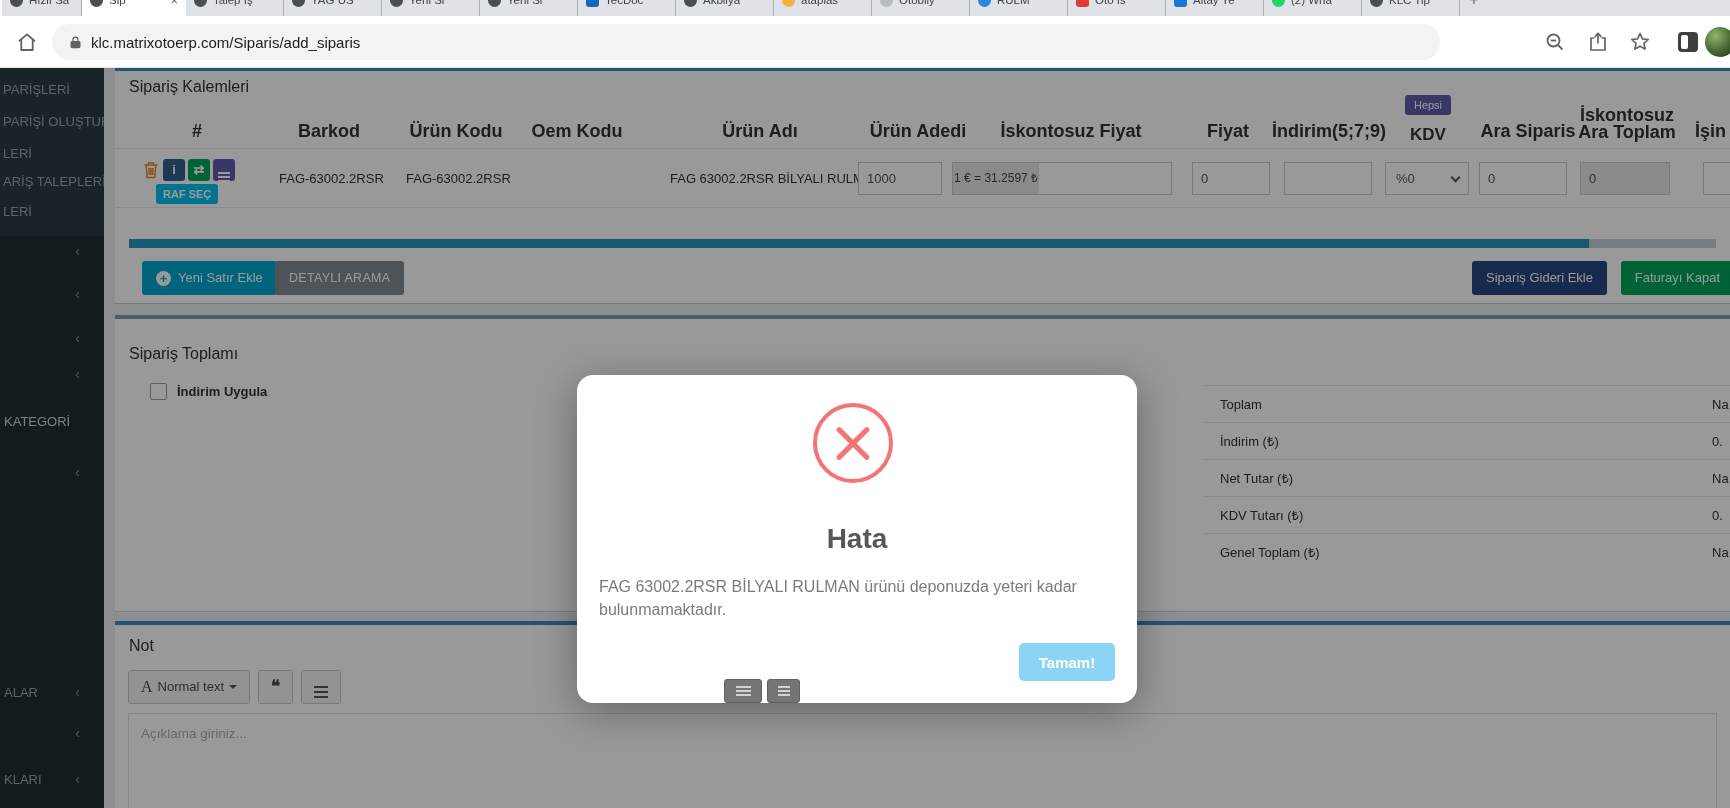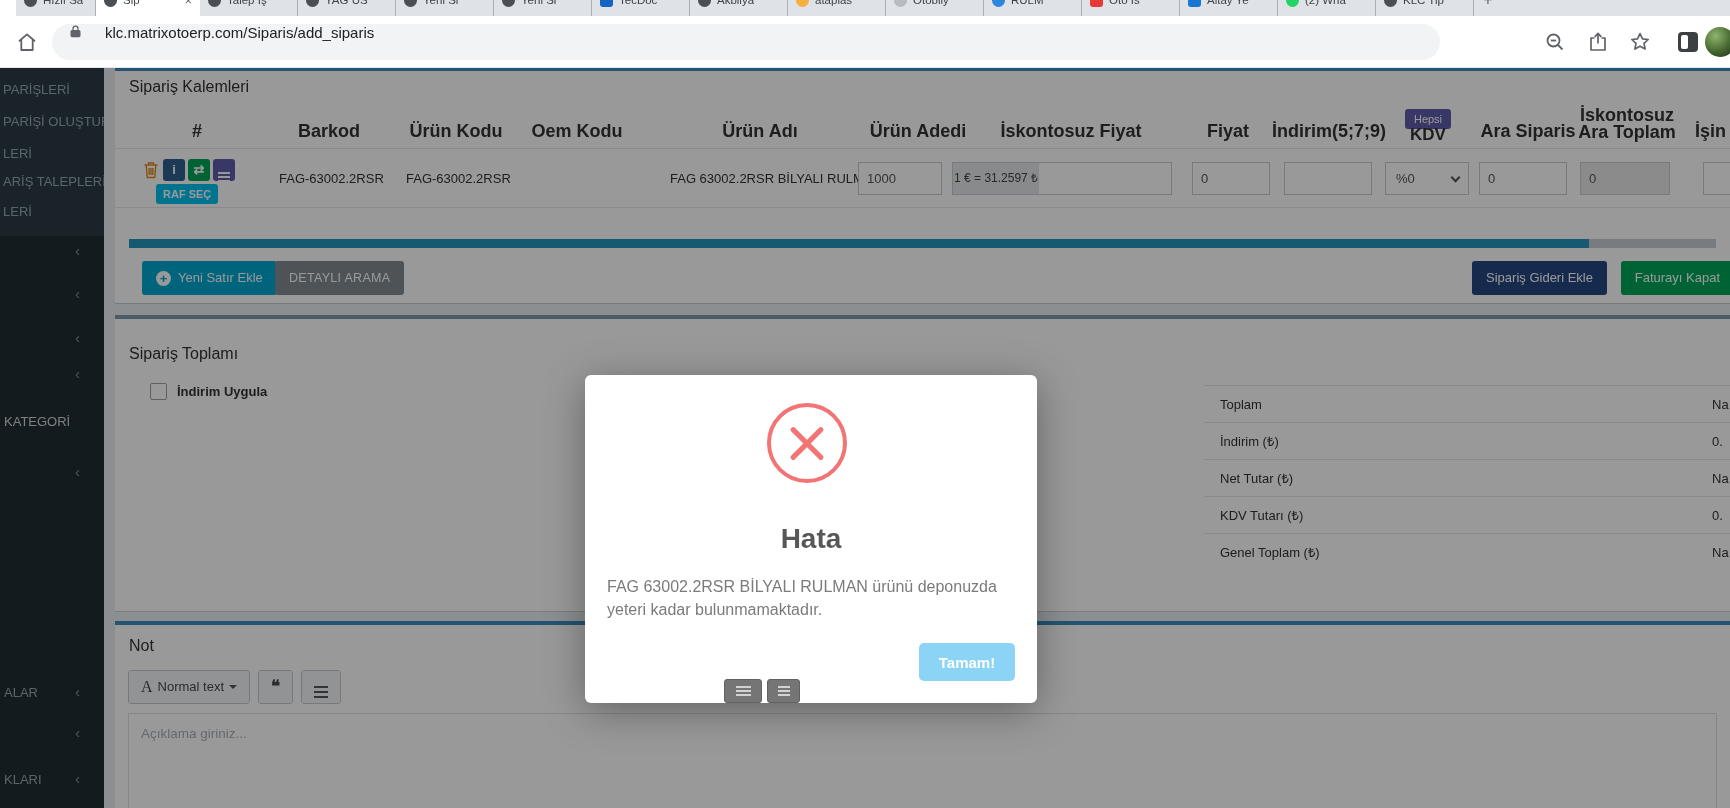--- a/index.html
+++ b/index.html
@@ -1,21 +1,21 @@
 <!DOCTYPE html>
 <html><head>
 <meta charset="utf-8">
 <style>
   * { margin:0; padding:0; box-sizing:border-box; }
   html,body { width:1730px; height:808px; overflow:hidden; background:#fff;
     font-family:"Liberation Sans", sans-serif; }
   body { position:relative; }
 
   
-  .tabstrip { position:absolute; top:0; left:16px; right:0; height:16px; background:#dfe2e7; overflow:hidden; }
+  .tabstrip { position:absolute; top:0; left:2px; right:0; height:16px; background:#dfe2e7; overflow:hidden; }
   .tabrow { position:absolute; top:-16px; left:0; height:32px; display:flex; align-items:center; }
   .tab { position:relative; height:32px; width:98px; display:flex; align-items:center; gap:6px;
          padding:0 8px; font-size:11.5px; color:#3f4449; border-right:1px solid #aab0b6; }
   .tab.first { width:80px; }
   .tab.active { width:104px; background:#fff; border-right:none; border-radius:8px 8px 0 0; }
   .fav { width:13px; height:13px; flex:0 0 auto; }
   .f-dark { background:#4a4f54; border-radius:50%; }
   .f-bluesq { background:#1565c0; border-radius:3px; }
   .f-yellow { background:#f5b041; border-radius:50%; }
   .f-gray { background:#b6bcc2; border-radius:50%; }
@@ -27,21 +27,21 @@
   .tab.active .tlabel { max-width:44px; }
   .tclose { margin-left:auto; font-size:13px; color:#5f6368; line-height:1; }
   .newtab { width:28px; height:32px; display:flex; align-items:center; justify-content:center;
             font-size:16px; color:#5f6368; }
 
   
   .toolbar { position:absolute; top:16px; left:0; right:0; height:52px; background:#fff;
              border-bottom:1px solid #e6e9ec; }
   .home-btn { position:absolute; left:15px; top:14px; width:24px; height:24px; }
   .addr { position:absolute; left:52px; top:8px; width:1388px; height:36px; background:#f1f3f4;
-          border-radius:18px; display:flex; align-items:flex-start; padding:0 16px; gap:22px; }
+          border-radius:18px; display:flex; align-items:center; padding:0 16px; gap:8px; }
   .url { font-size:15px; color:#202124; }
   .tb-icon { position:absolute; top:14px; width:24px; height:24px; }
   .panelicon { position:absolute; left:1678px; top:16px; width:20px; height:20px; background:#3c4043; border-radius:4px; }
   .panelicon::after { content:""; position:absolute; left:3px; top:3px; width:7px; height:14px; background:#fff; border-radius:2px; }
   .avatar { position:absolute; left:1705px; top:11px; width:30px; height:30px; border-radius:50%;
             background:radial-gradient(circle at 35% 30%, #8fb56f, #44662f 55%, #1f2a1a); overflow:hidden; }
 
   
   .content { position:absolute; top:68px; left:0; right:0; bottom:0; background:#eaeef2; }
 
@@ -58,21 +58,21 @@
   .main { position:absolute; left:104px; top:0; right:0; bottom:0; }
   .panel { position:absolute; left:11px; width:1615px; background:#fff; overflow:hidden; }
   #panel1 { top:0; height:236px; border-top:3px solid #3c8dbc; border-bottom:1px solid #c5ccd2; }
   #panel2 { top:247px; height:297px; border-top:4px solid #7d9aaa; border-bottom:1px solid #cdd4da; }
   #panel3 { top:553px; height:260px; border-top:4px solid #3c8dbc; }
   .panel-title { position:absolute; left:14px; font-size:16px; color:#333; }
 
   
   .hcell { position:absolute; top:50px; font-size:18px; font-weight:bold; color:#333; text-align:center; }
   .hcell2 { top:36px; line-height:17px; }
-  .hepsi { position:absolute; left:1290px; top:38px; width:46px; height:20px; background:#605ca8;
+  .hepsi { position:absolute; left:1290px; top:24px; width:46px; height:20px; background:#605ca8;
            border-radius:3px; color:#fff; font-size:11px; line-height:20px; text-align:center; }
   .kdvtxt { position:absolute; left:1263px; top:54px; width:100px; text-align:center; font-size:17px; font-weight:bold; color:#333; }
   .datarow { position:absolute; top:77px; height:60px; left:0; right:0;
              border-top:1px solid #e8e8e8; border-bottom:1px solid #e8e8e8; }
   .rowbtn { position:absolute; top:10px; width:22px; height:22px; border-radius:3px; color:#fff;
             text-align:center; line-height:22px; font-size:13px; font-weight:bold; }
   .raf { position:absolute; left:41px; top:35px; height:20px; padding:0 7px; background:#00c0ef;
          border-radius:3px; color:#fff; font-size:11px; font-weight:bold; line-height:20px; }
   .cell { position:absolute; top:22px; font-size:13px; color:#333; text-align:center; white-space:nowrap; }
   .inp { position:absolute; top:13px; height:33px; border:1px solid #c6ccd2; background:#fff;
@@ -119,22 +119,22 @@
            border-top:4px solid #555; }
   .bars { display:inline-block; width:14px; height:2px; background:#555;
           box-shadow:0 5px 0 #555, 0 10px 0 #555; margin-bottom:10px; }
   .editor { position:absolute; left:13px; right:13px; top:88px; height:160px; background:#fff;
             border:1px solid #dde3e8; font-size:13.5px; color:#a8b0b8; padding:12px;
             font-family:"Liberation Sans",sans-serif; resize:none; }
   .editor::placeholder { color:#a8b0b8; }
 
   
   .overlay { position:absolute; inset:0; background:rgba(0,0,0,0.40); z-index:40; }
-  .modal { position:absolute; left:577px; top:375px; width:452px; height:328px; background:#fff;
-           border-radius:6px; z-index:50; box-shadow:0 8px 40px rgba(0,0,0,.35);margin-left:8px; }
+  .modal { position:absolute; left:577px; top:375px; width:560px; height:328px; background:#fff;
+           border-radius:16px; z-index:50; box-shadow:0 8px 40px rgba(0,0,0,.35); }
   .err-circle { position:absolute; left:50%; margin-left:-44px; top:28px; width:80px; height:80px;
                 border:4px solid #f27474; border-radius:50%; }
   .err-x span { position:absolute; left:50%; top:50%; width:44px; height:5px; margin-left:-22px;
                 margin-top:-2.5px; background:#f27474; border-radius:2px; }
   .err-x span:nth-child(1){ transform:rotate(45deg); } .err-x span:nth-child(2){ transform:rotate(-45deg); }
   .m-title { position:absolute; top:148px; left:0; right:0; text-align:center; font-size:28px;
              font-weight:bold; color:#575757; }
   .m-msg { position:absolute; top:200px; left:22px; right:22px; font-size:16px; color:#7b7b7b;
            line-height:1.45; text-align:left; }
   .m-btn { position:absolute; right:22px; top:268px; width:96px; height:38px; background:#8cd4f5;

